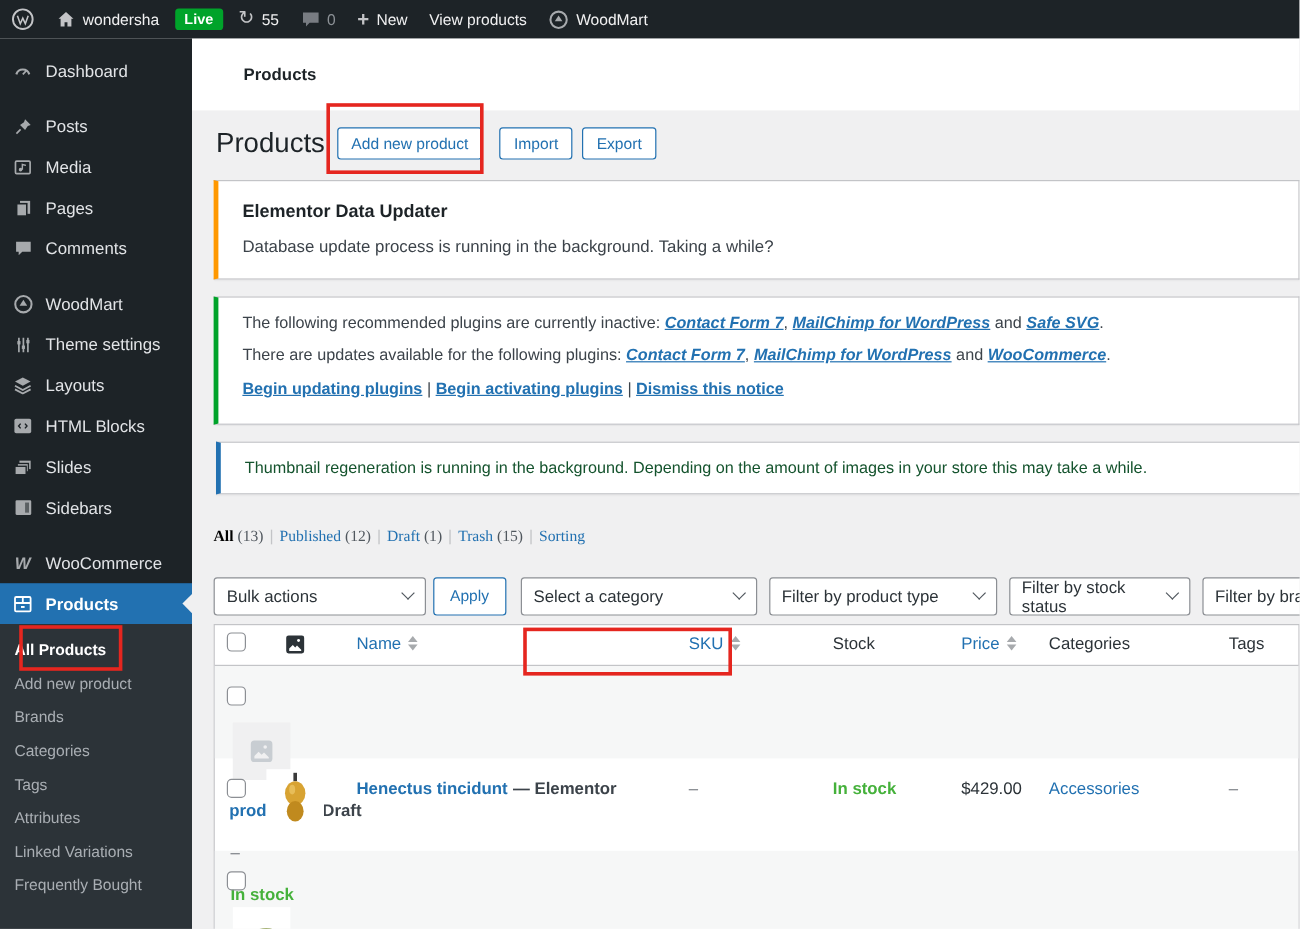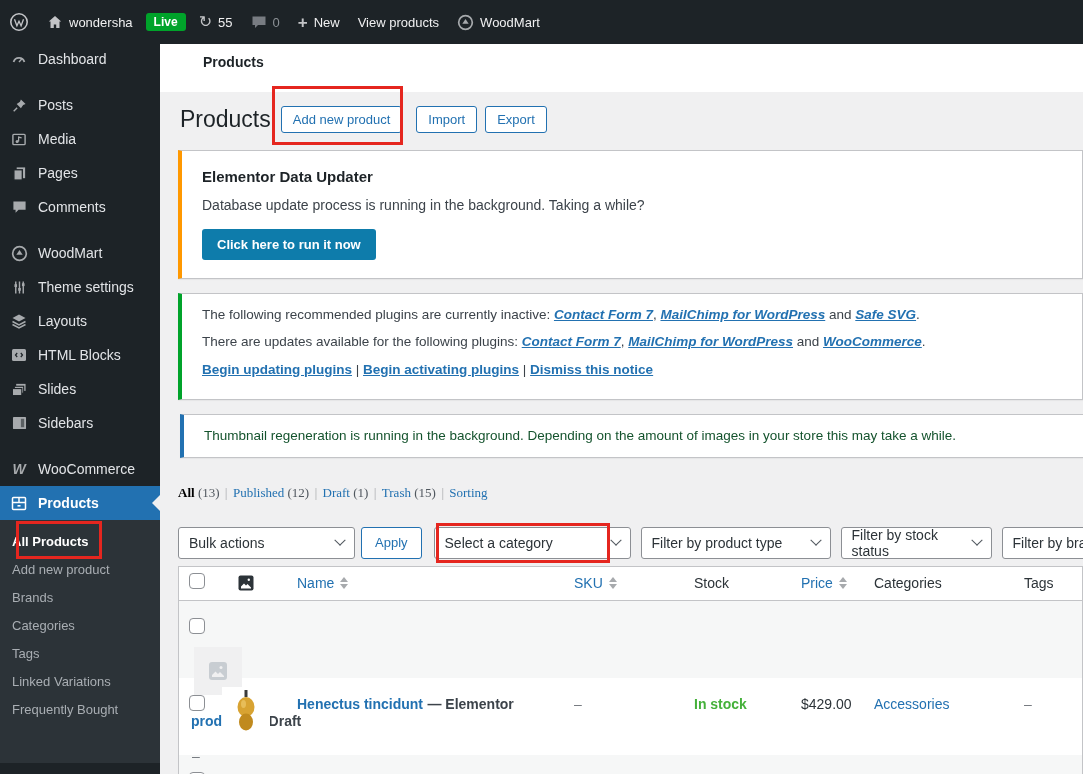--- a/index.html
+++ b/index.html
@@ -1,20 +1,20 @@
 <!DOCTYPE html>
 <html><head>
 <meta charset="utf-8">
 <style>
   * { margin:0; padding:0; box-sizing:border-box; }
   html,body { width:1083px; height:774px; overflow:hidden; }
   body { position:relative; background:#f0f0f1; font-family:"Liberation Sans",sans-serif; color:#3c434a; }
 
   
-  .adminbar { position:absolute; top:0; left:0; width:1083px; height:44px; background:#1d2327;
+  .adminbar { position:absolute; top:0; left:0; width:1083px; height:32px; background:#1d2327;
     display:flex; align-items:center; color:#f0f0f1; font-size:13px; z-index:50; }
   .ab-item { display:flex; align-items:center; gap:6px; padding:0 9px; height:32px; cursor:pointer; }
   .ab-item svg { display:block; }
   .ab-muted { color:#8c9196; }
   .live-badge { background:#00a32a; color:#fff; font-size:12px; font-weight:bold;
     padding:2px 8px; border-radius:3px; margin:0 4px; }
   .ab-plus { font-size:17px; font-weight:bold; color:#c3c4c7; line-height:1; }
   .ab-refresh { font-size:16px; color:#c3c4c7; line-height:1; }
 
   
@@ -292,20 +292,23 @@
       <div class="smi">
           <span>Brands</span>
         </div>
       <div class="smi">
           <span>Categories</span>
         </div>
       <div class="smi">
           <span>Tags</span>
         </div>
       <div class="smi">
+          <span>Attributes</span>
+        </div>
+      <div class="smi">
           <span>Linked Variations</span>
         </div>
       <div class="smi">
           <span>Frequently Bought</span>
         </div>
     </div>
   </div>
 </div>
 
 <div class="content">
@@ -317,21 +320,20 @@
   <div class="phead">
     <span class="ptitle">Products</span>
     <button class="btn-secondary btn-add">Add new product</button>
     <button class="btn-secondary btn-import">Import</button>
     <button class="btn-secondary btn-export">Export</button>
   </div>
 
   <div class="notice notice-elementor">
     <h2>Elementor Data Updater</h2>
     <p>Database update process is running in the background. Taking a while?</p>
-    <button class="btn-run">Click here to run it now</button>
   </div>
 
   <div class="notice notice-plugins">
     <p><span>The following recommended plugins are currently inactive: </span><span class="plugin-link">Contact Form 7</span><span>, </span><span class="plugin-link">MailChimp for WordPress</span><span> and </span><span class="plugin-link">Safe SVG</span><span>.</span></p>
     <p><span>There are updates available for the following plugins: </span><span class="plugin-link">Contact Form 7</span><span>, </span><span class="plugin-link">MailChimp for WordPress</span><span> and </span><span class="plugin-link">WooCommerce</span><span>.</span></p>
     <p><span class="action-link">Begin updating plugins</span> <span>|</span> <span class="action-link">Begin activating plugins</span> <span>|</span> <span class="action-link">Dismiss this notice</span></p>
   </div>
 
   <div class="notice notice-thumb">
     <span>Thumbnail regeneration is running in the background. Depending on the amount of images in your store this may take a while.</span>

